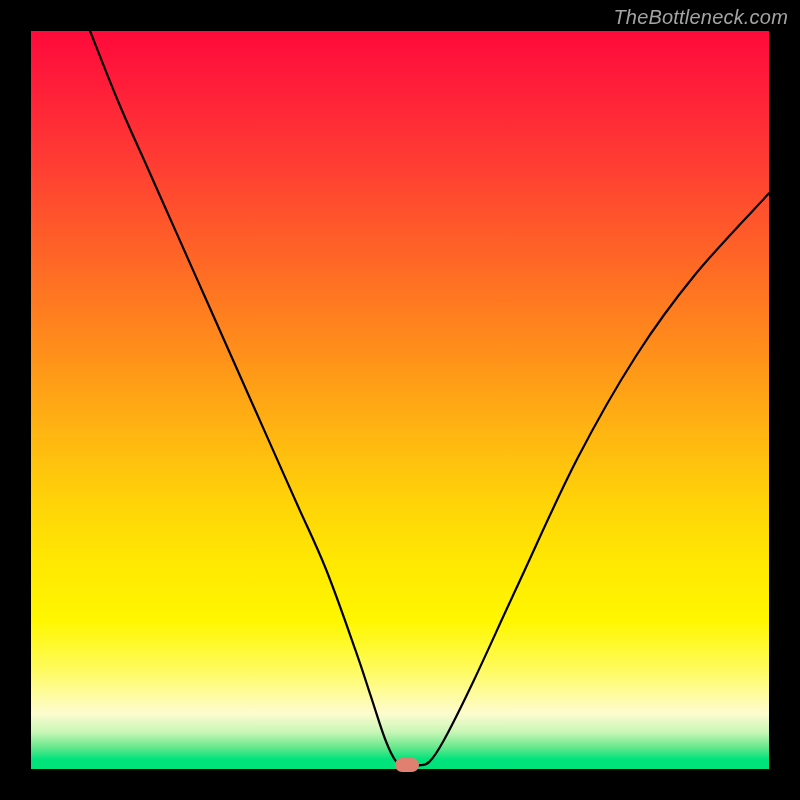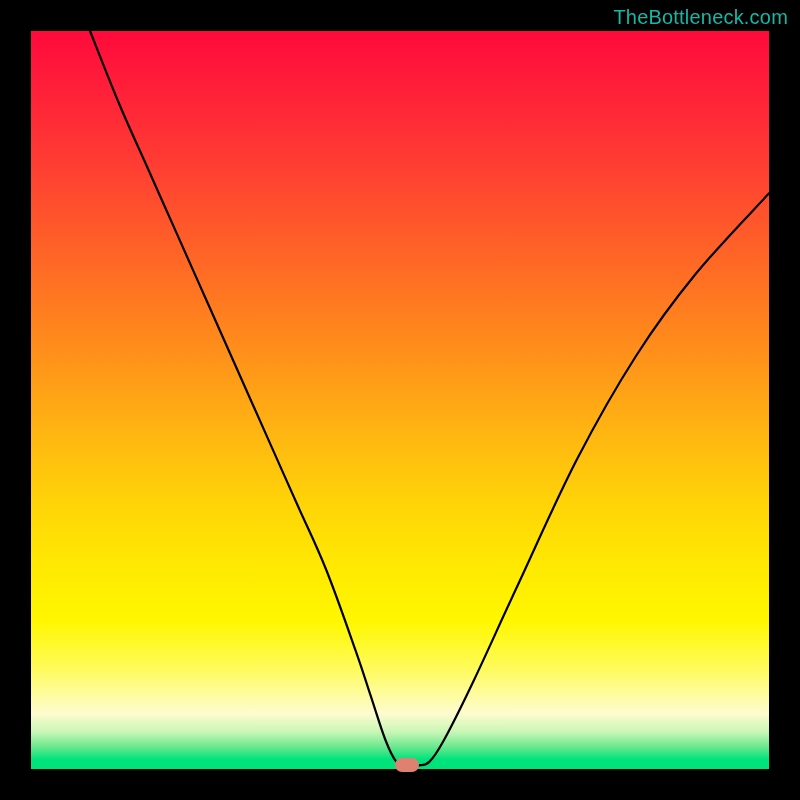--- a/index.html
+++ b/index.html
@@ -45,25 +45,26 @@
   }
   .marker {
     position: absolute;
     background: #e08071;
     border-radius: 8px;
   }
   .watermark {
     position: absolute;
     top: 6px;
     right: 12px;
-    color: #14b8a6;
+    color: #a3a3a3;
     font-size: 20px;
     letter-spacing: 0.2px;
     font-weight: 500;
     user-select: none;
+    font-style: italic;
   }
   svg.curve {
     position: absolute;
     left: 0;
     top: 0;
     width: 738px;
     height: 738px;
     overflow: visible;
   }
 </style>

